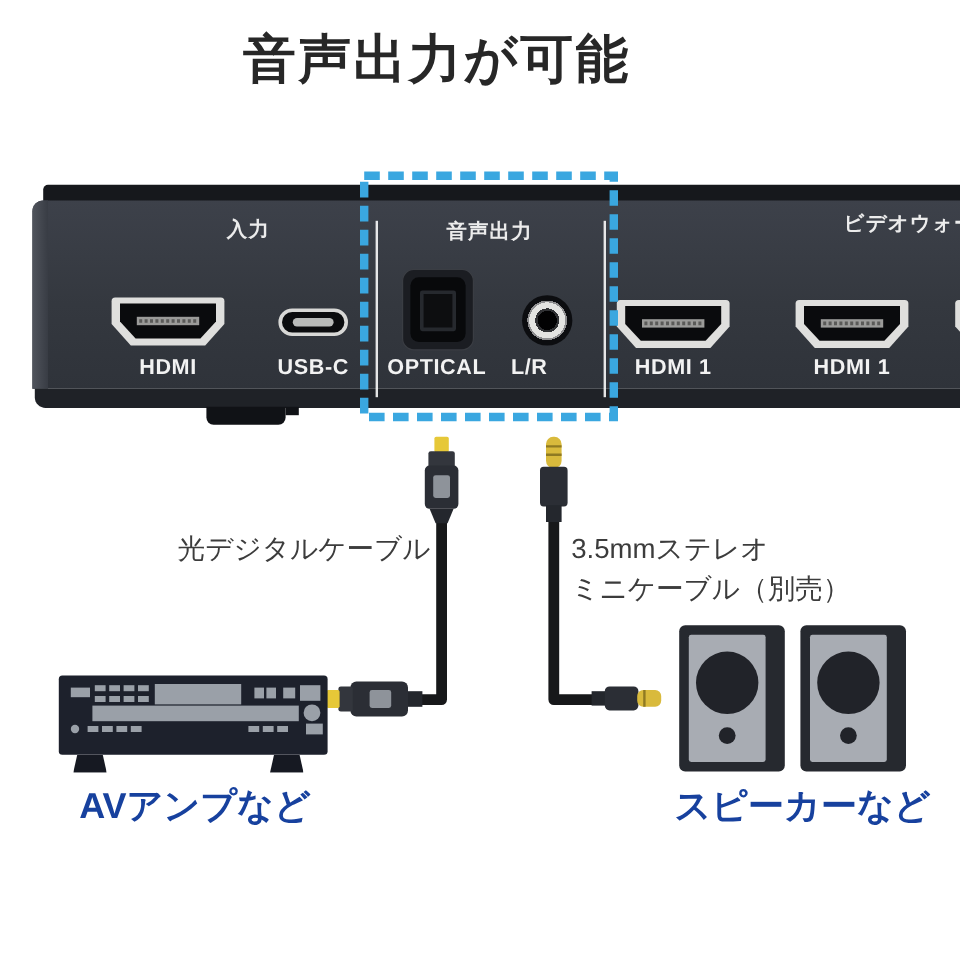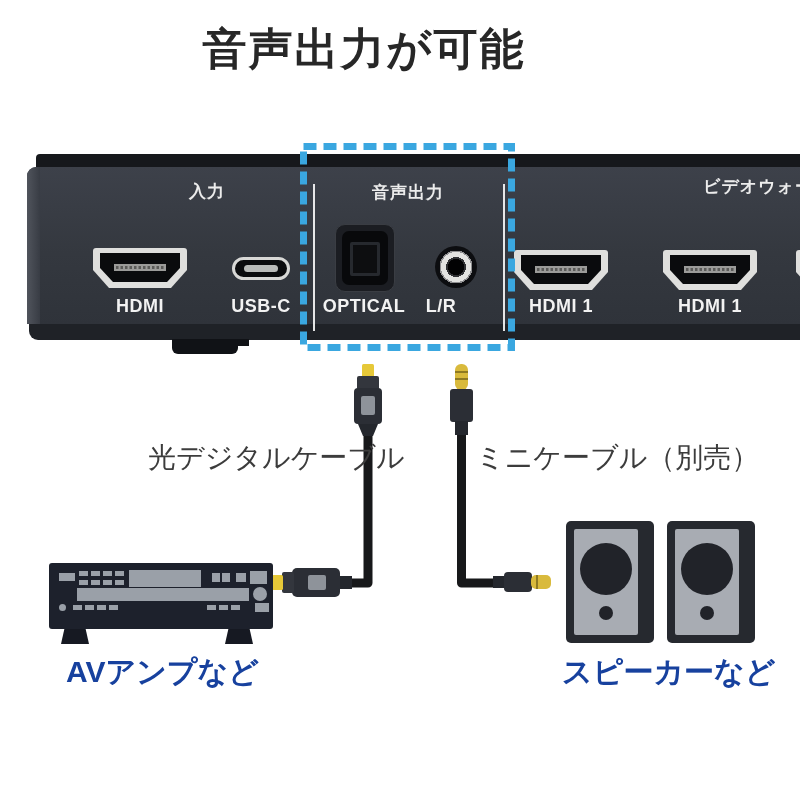--- a/index.html
+++ b/index.html
@@ -58,21 +58,21 @@
         background:radial-gradient(circle,#020203 0 8px,#303134 8px 10px,#e3e3e1 10px 15px,
                    #8e8e90 15px 16.5px,#0c0d10 16.5px);}
 
   
   .hl-box{left:293px;top:136px;}
 
   
   .cable-optical{left:270px;top:356px;}
   .cable-stereo{left:440px;top:356px;}
 
-  .callout{font-size:28px;color:#3c3c3c;line-height:33px;white-space:nowrap;}
+  .callout{font-size:23px;color:#3c3c3c;line-height:33px;white-space:nowrap;}
   .co-optical{left:148px;top:441px;}
   .co-stereo{left:476px;top:441px;}
 
   
   .amp{left:49px;top:563px;width:224px;height:66px;background:#1d212c;border-radius:3px;}
   .amp .g{position:absolute;background:#9aa0a8;}
   .amp-foot{top:629px;width:28px;height:15px;background:#161922;
             clip-path:polygon(12% 0,88% 0,100% 100%,0 100%);}
   .amp-foot-l{left:61px;} .amp-foot-r{left:225px;}
 
@@ -176,20 +176,21 @@
     <rect x="53" y="220" width="13" height="12" fill="#24272d"></rect>
     <rect x="64" y="216" width="28" height="20" rx="4" fill="#2b2e35"></rect>
     <rect x="91" y="219" width="20" height="14" rx="5" fill="#d9ba3c"></rect>
     <line x1="97" y1="219" x2="97" y2="233" stroke="#8f7a22" stroke-width="2"></line>
   </svg>
 
   <div class="abs callout co-optical">
     <div>光デジタルケーブル</div>
   </div>
   <div class="abs callout co-stereo">
+    <div>3.5mmステレオ</div>
     <div>ミニケーブル（別売）</div>
   </div>
 
   <div class="abs amp">
     <div class="g" style="left:10px;top:10px;width:16px;height:8px;"></div>
     <div class="g" style="left:30px;top:8px;width:9px;height:5px;"></div>
     <div class="g" style="left:42px;top:8px;width:9px;height:5px;"></div>
     <div class="g" style="left:54px;top:8px;width:9px;height:5px;"></div>
     <div class="g" style="left:66px;top:8px;width:9px;height:5px;"></div>
     <div class="g" style="left:30px;top:17px;width:9px;height:5px;"></div>

